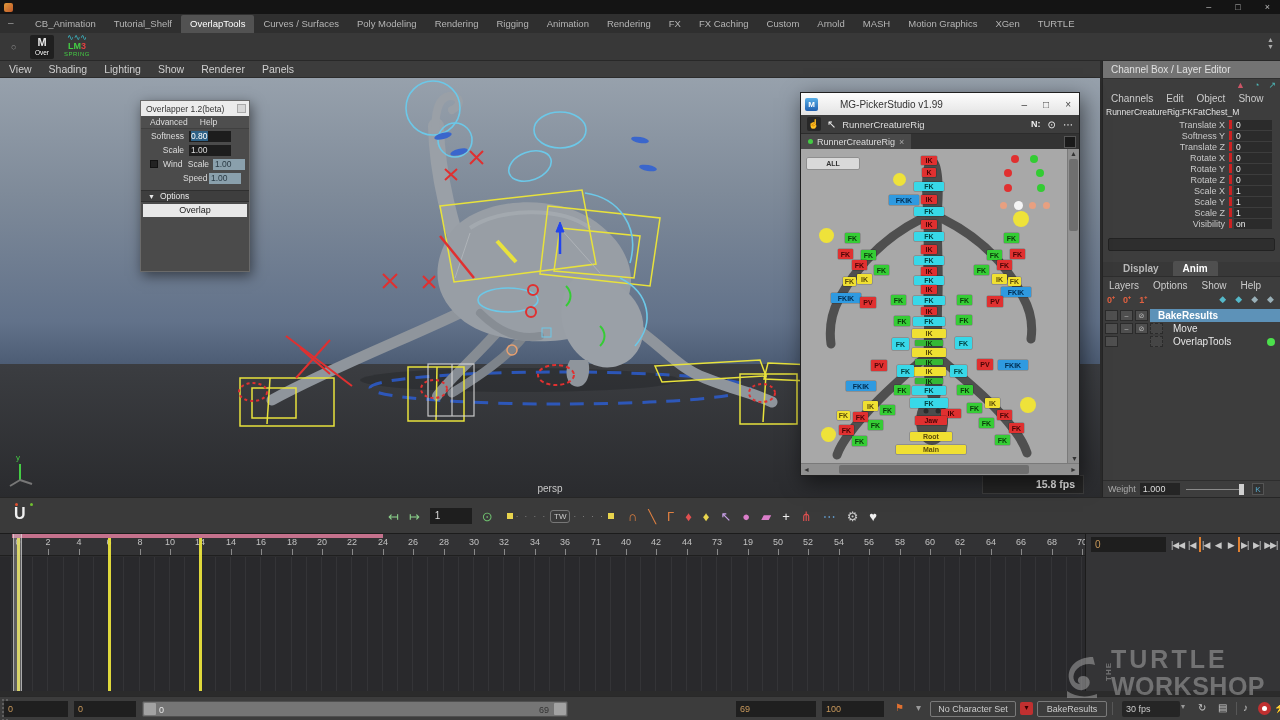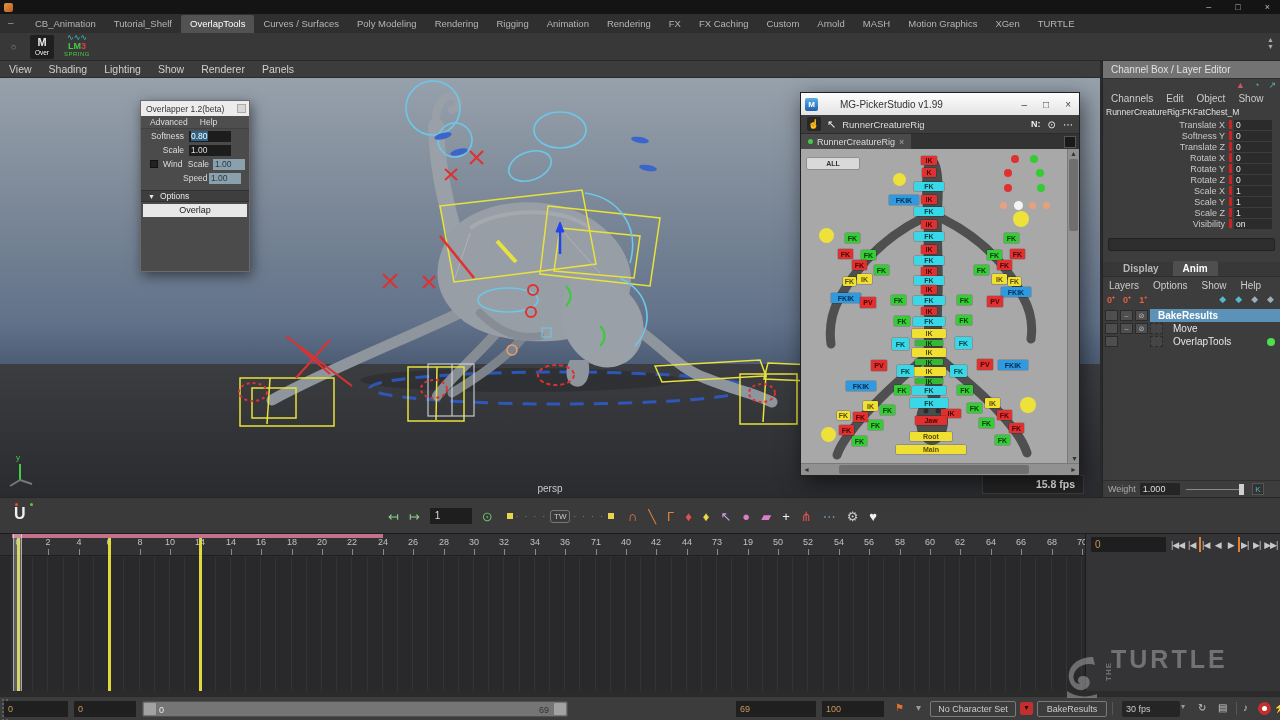--- a/index.html
+++ b/index.html
@@ -1033,13 +1033,14 @@
   <span class="ricon" style="left:1274px;color:#9ad0d0">⚡</span>
 </div>
 
 <div class="watermark">
   <svg class="wm-icon" width="36" height="44" viewBox="0 0 36 44">
     <path d="M30,2 C14,2 4,12 6,24 C8,34 18,38 24,33 C29,29 27,21 20,21 C15,21 13,26 17,29 C10,29 8,20 14,14 C19,9 26,8 32,10 Z" fill="rgba(175,175,175,0.5)"></path>
     <path d="M4,36 C12,42 24,43 34,39 L34,43 L4,43 Z" fill="rgba(175,175,175,0.5)"></path>
   </svg>
   <span class="wm-the">THE</span>
   <span class="wm-l1">TURTLE</span>
+  <span class="wm-l2">WORKSHOP</span>
 </div>
 
 </body></html>

